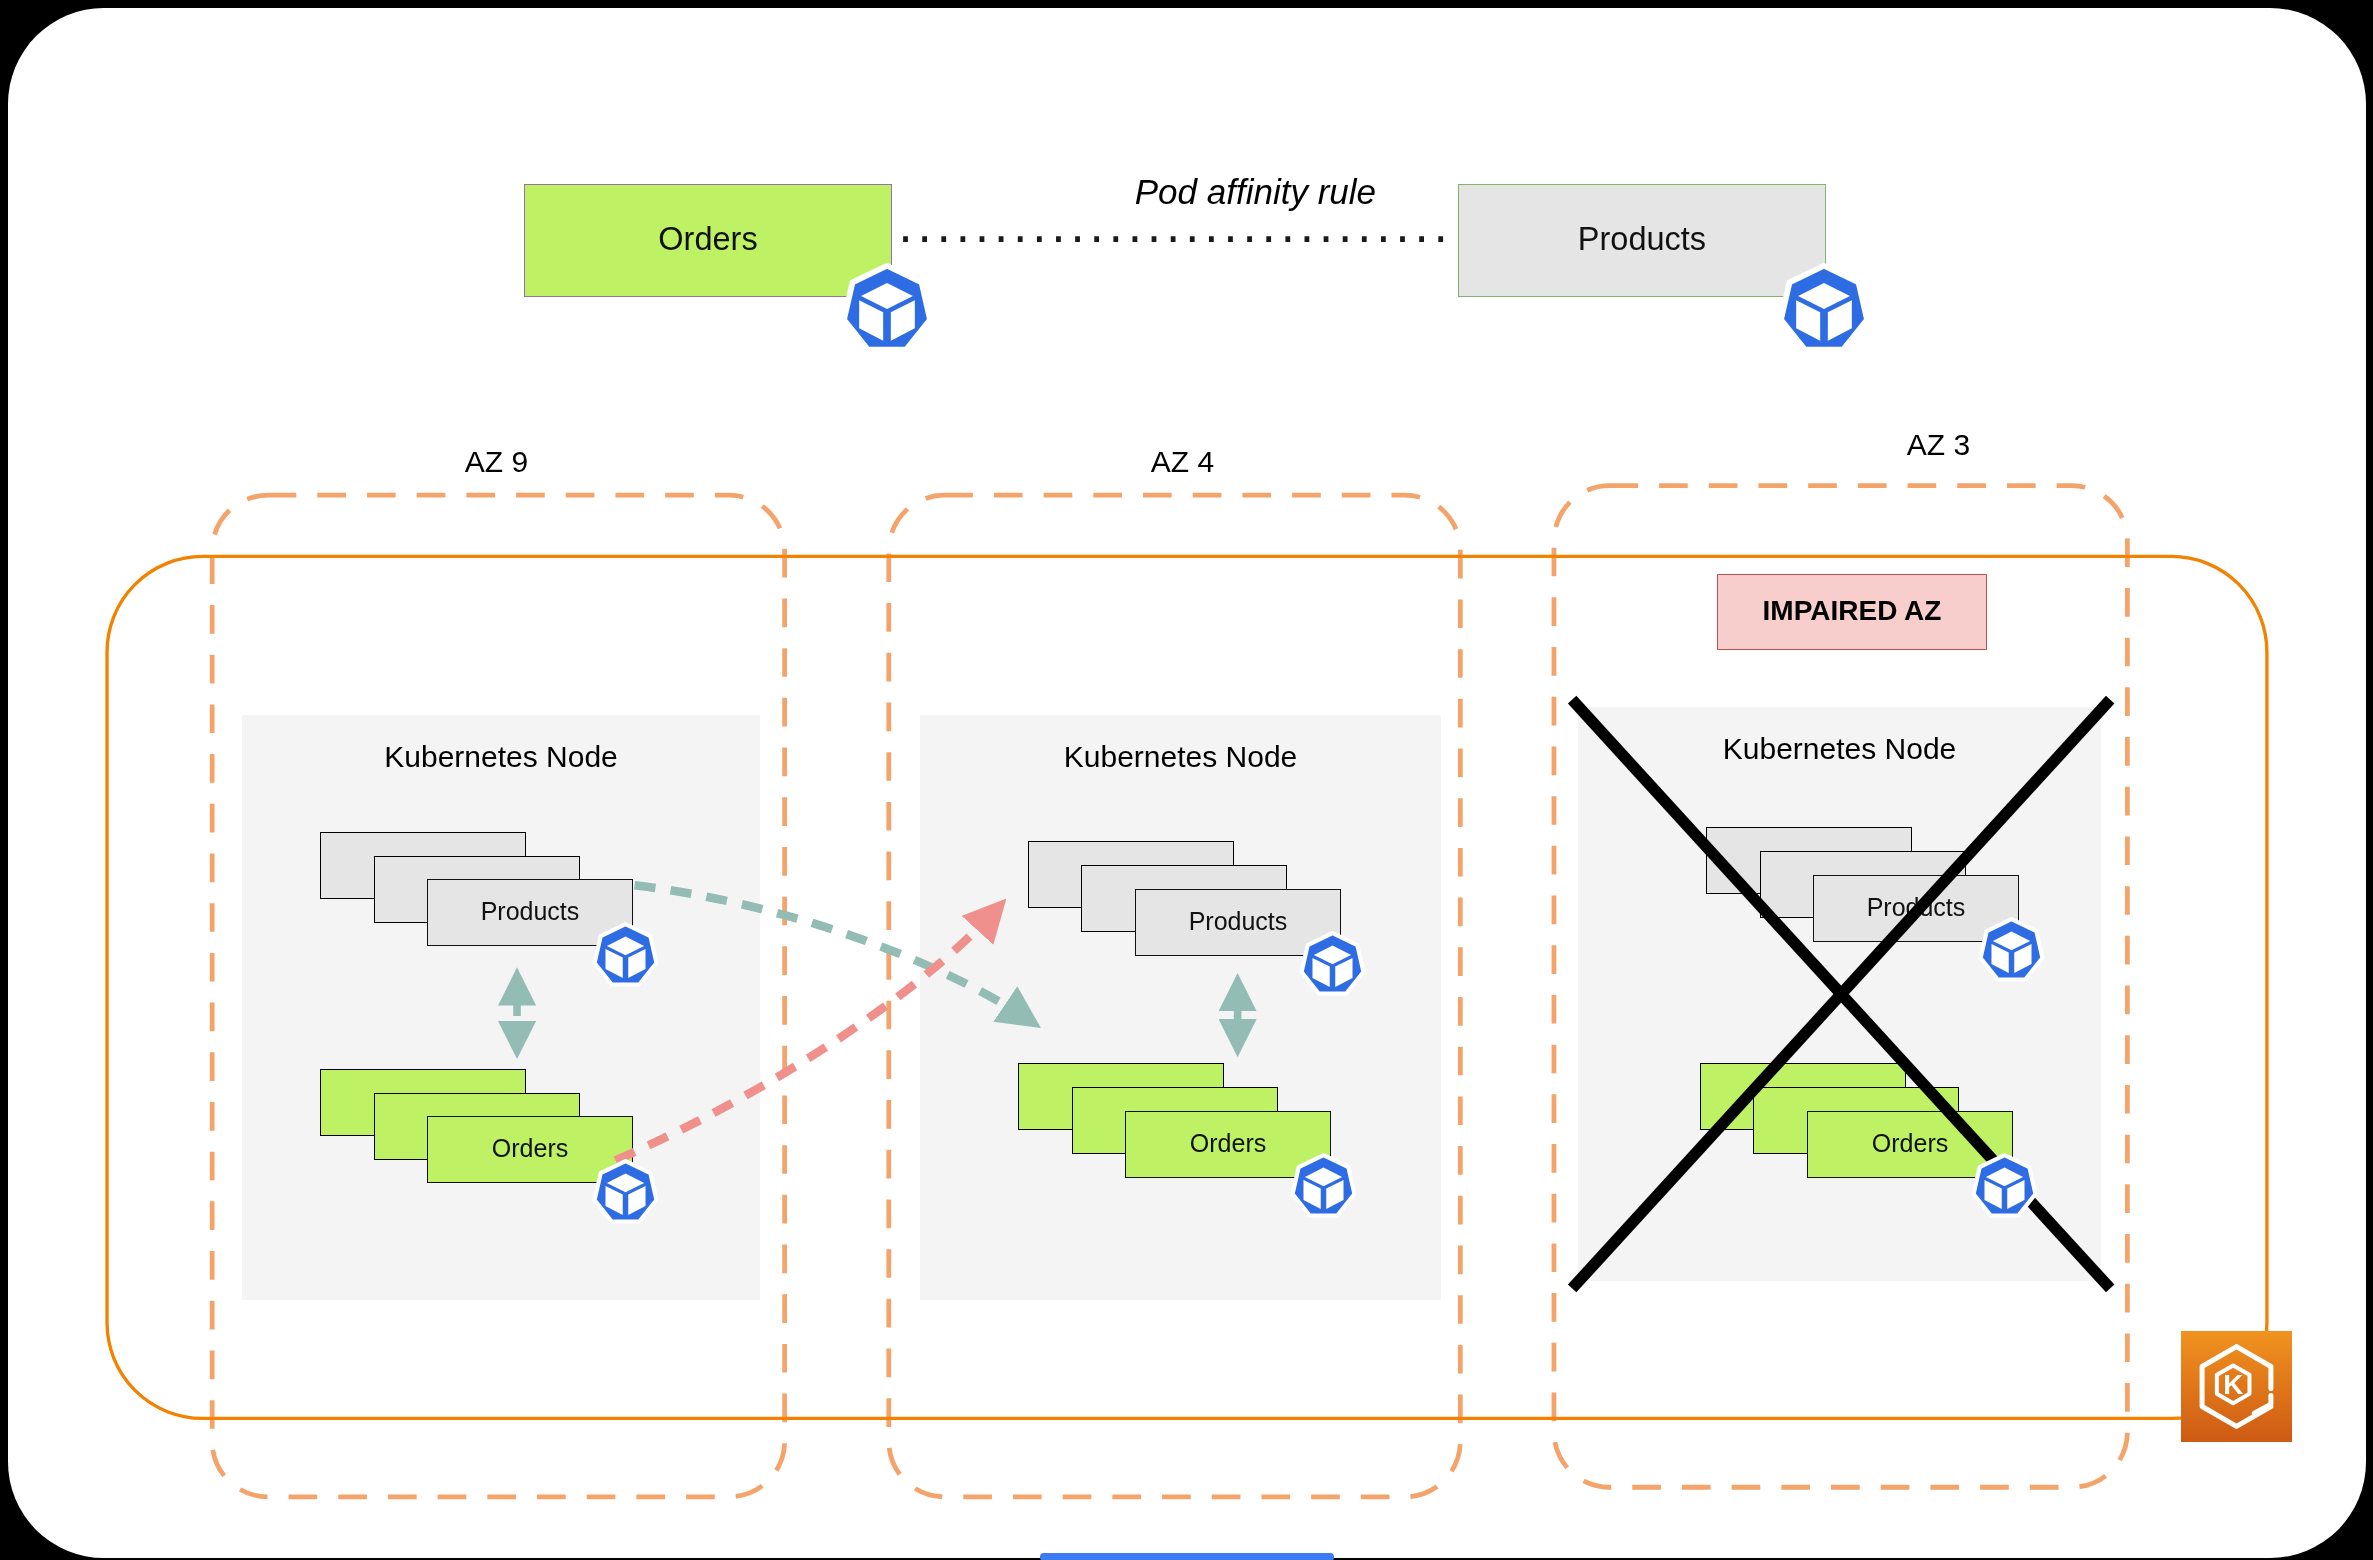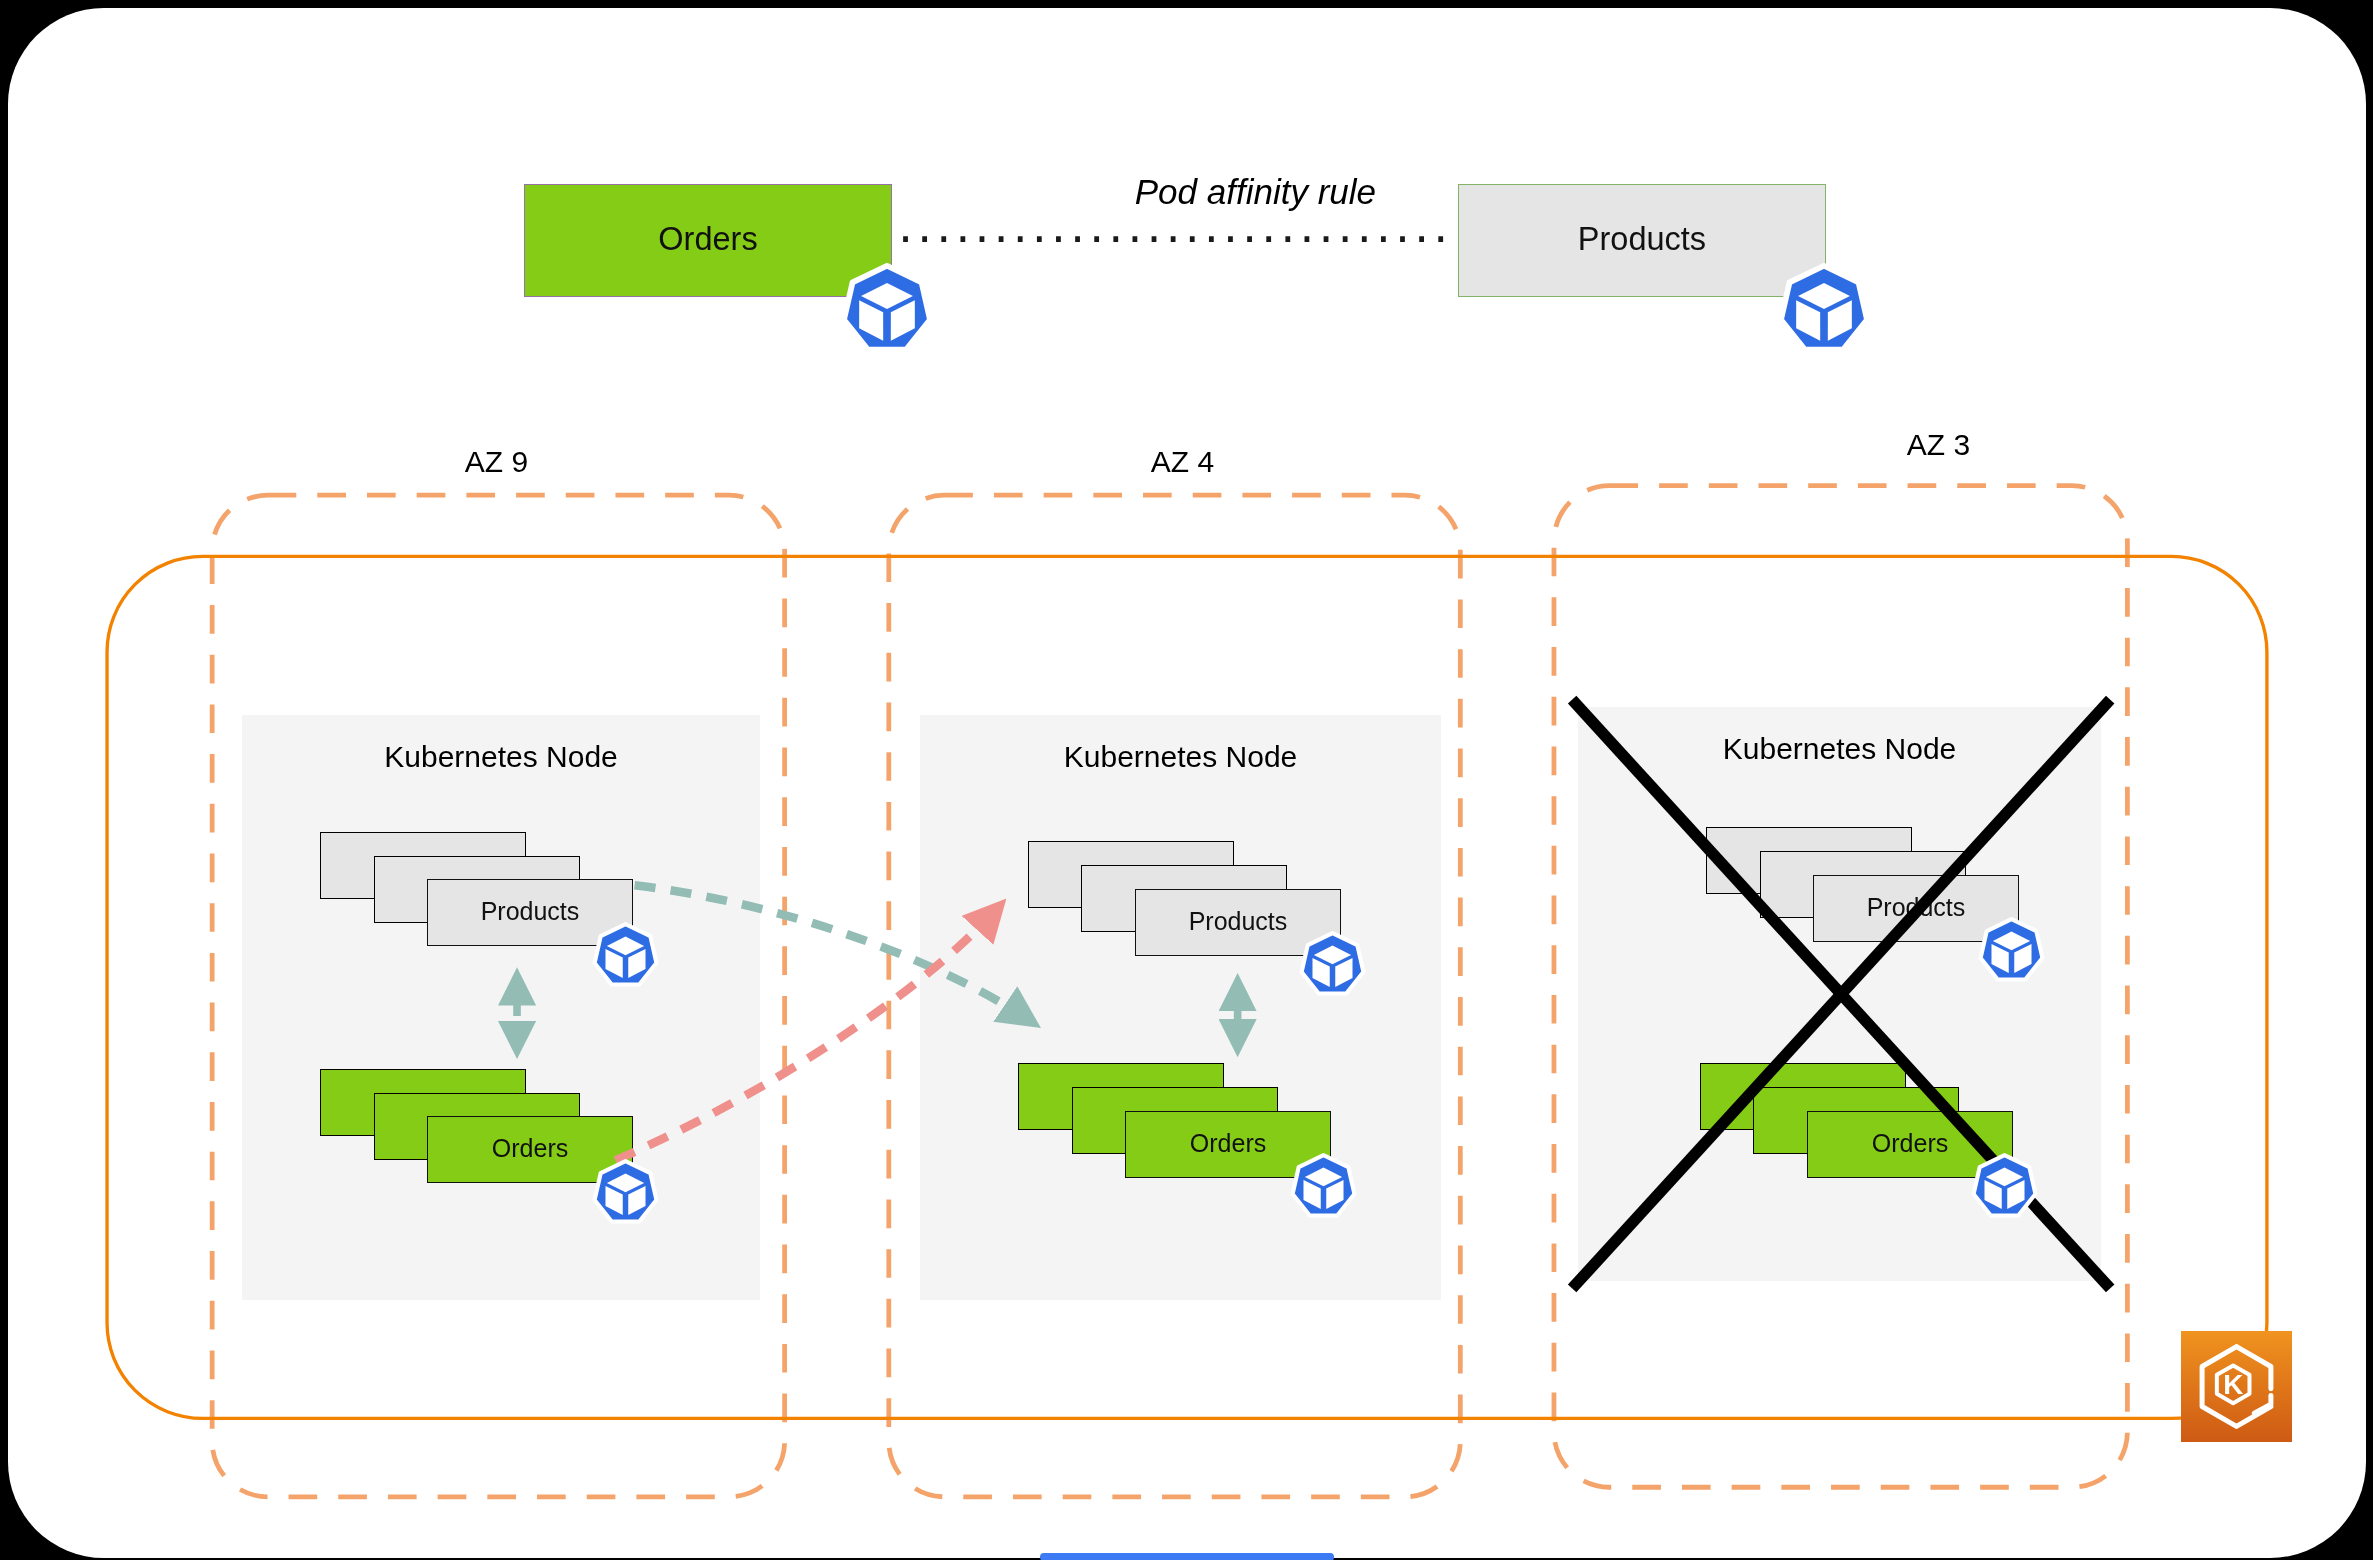--- a/index.html
+++ b/index.html
@@ -5,21 +5,21 @@
   html,body{margin:0;padding:0;background:#000;}
   .stage{position:relative;width:2373px;height:1561px;background:#000;overflow:hidden;
          font-family:"Liberation Sans","DejaVu Sans",sans-serif;}
   .canvas{position:absolute;left:7.6px;top:7.6px;width:2358px;height:1550px;
           background:#ffffff;border-radius:96px;}
   svg.layer{position:absolute;left:0;top:0;width:2373px;height:1561px;pointer-events:none;}
 
   
   .pod-box{position:absolute;width:368px;height:113px;border:1.9px solid;box-sizing:border-box;
            text-align:center;line-height:109px;font-size:32.5px;color:#111;}
-  .purple{background:#84cc16;border-color:#9673a6;}
+  .purple{background:#bef264;border-color:#9673a6;}
   .green{background:#e5e5e5;border-color:#82b366;}
   .affinity-label{position:absolute;left:994px;top:172px;width:382px;height:44px;
                   text-align:right;font-size:35px;font-style:italic;color:#000;}
 
   
   .az-label{position:absolute;width:191px;height:36px;text-align:center;font-size:30px;color:#000;}
 
   
   .node{position:absolute;background:#f4f4f4;}
   .node-title{position:absolute;left:0;top:25px;width:100%;text-align:center;font-size:30px;color:#000;}
@@ -56,20 +56,21 @@
   </div>
   <div class="pod-box green" style="left:1458px;top:184px;">
     <span>Products</span>
   </div>
   <div class="affinity-label">Pod affinity rule</div>
 
   <div class="az-label" style="left:401px;top:445px;">AZ 9</div>
   <div class="az-label" style="left:1087px;top:445px;">AZ 4</div>
   <div class="az-label" style="left:1843px;top:428px;">AZ 3</div>
 
+  <div class="impaired">IMPAIRED AZ</div>
 
   <div class="node" style="left:242px;top:715px;width:518px;height:585px;">
     <div class="node-title">Kubernetes Node</div>
   </div>
   <div class="card green" style="left:320px;top:832px;"></div>
   <div class="card green" style="left:374px;top:856px;"></div>
   <div class="card green front" style="left:427px;top:879px;">
     <span>Products</span>
   </div>
   <div class="card purple" style="left:320px;top:1069px;"></div>

